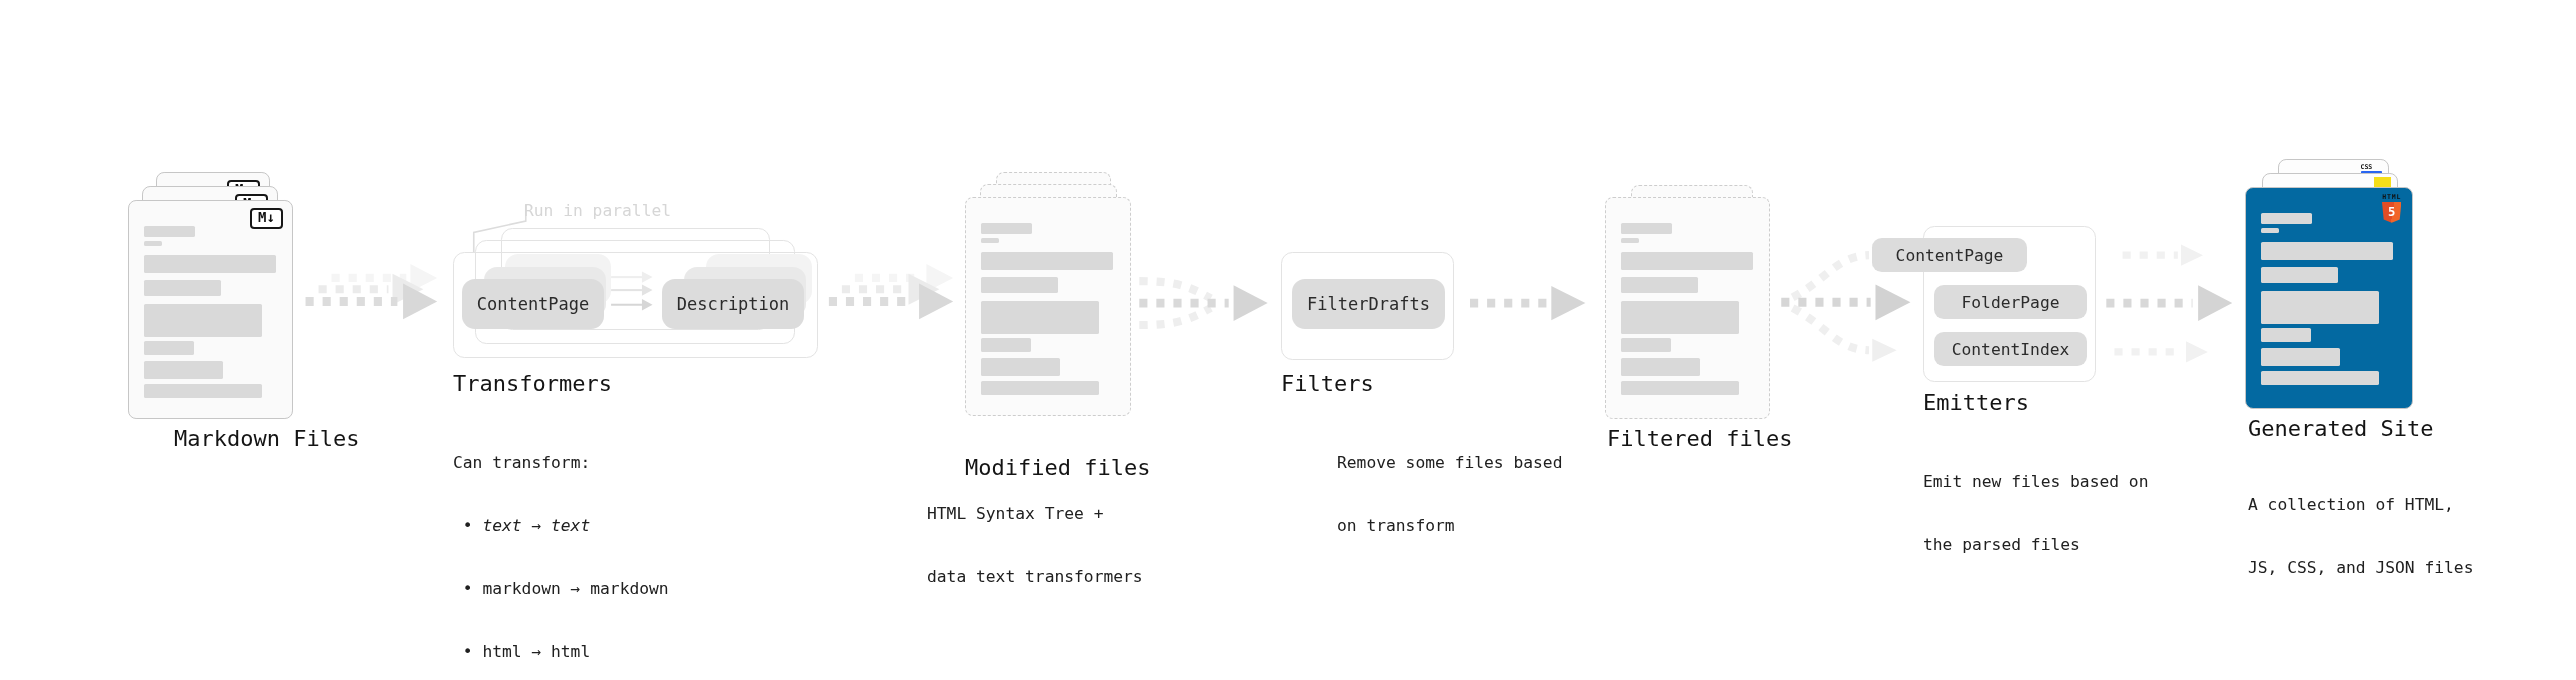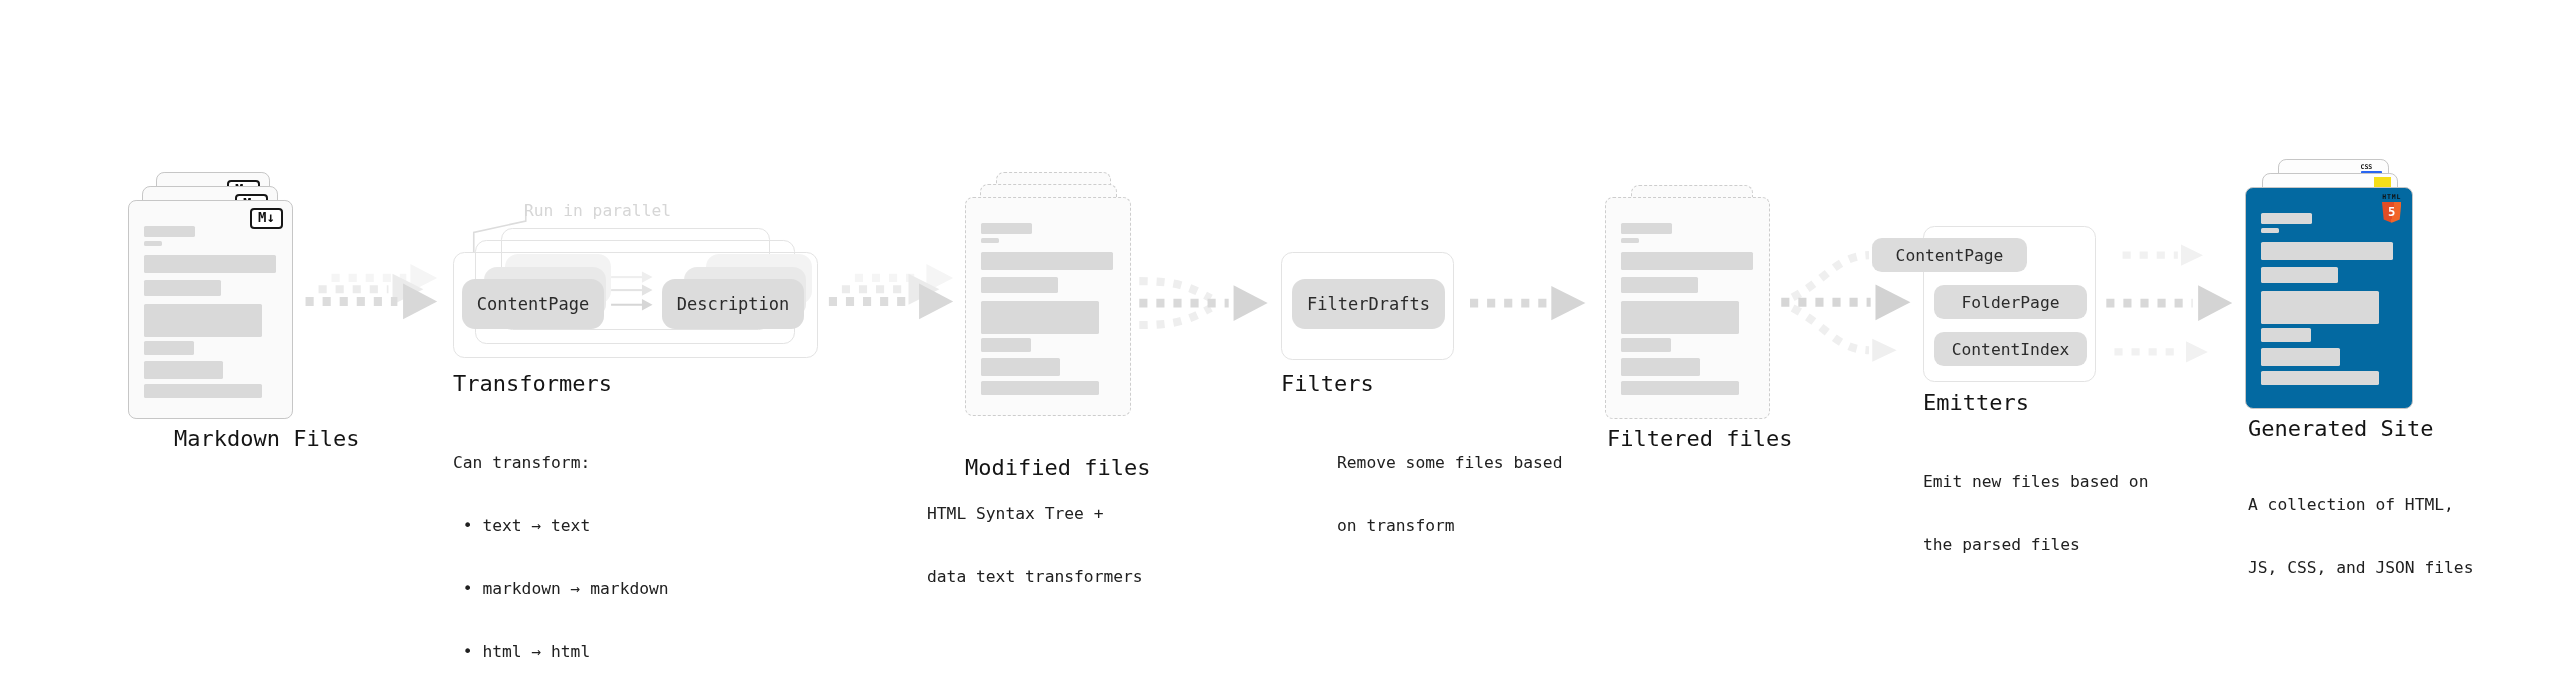--- a/index.html
+++ b/index.html
@@ -144,21 +144,21 @@
     <div class="pill ghost1" style="left:484px;top:267px;width:122px;height:50px;"></div>
     <div class="pill" style="left:462px;top:279px;width:142px;height:50px;">ContentPage</div>
 
     <div class="pill ghost2" style="left:706px;top:254px;width:106px;height:50px;"></div>
     <div class="pill ghost1" style="left:684px;top:267px;width:122px;height:50px;"></div>
     <div class="pill" style="left:662px;top:279px;width:142px;height:50px;">Description</div>
 
     <div class="node-title" style="left:453px;top:372px;">Transformers</div>
     <div class="node-desc" style="left:453px;top:410px;">
       <div>Can transform:</div>
-      <div style="padding-left:9.8px;">• text → text</div>
+      <div style="padding-left:9.8px;font-style:italic;">• text → text</div>
       <div style="padding-left:9.8px;">• markdown → markdown</div>
       <div style="padding-left:9.8px;">• html → html</div>
     </div>
   </div>
 
   <div>
     <div class="card dashed" style="left:996px;top:172px;width:115px;height:219px;"></div>
     <div class="card dashed" style="left:980px;top:184px;width:137px;height:219px;"></div>
     <div class="card dashed" style="left:965px;top:197px;width:166px;height:219px;">
         <div class="skel-line" style="top: 25px; width: 51px; height: 10.6px;"></div>

